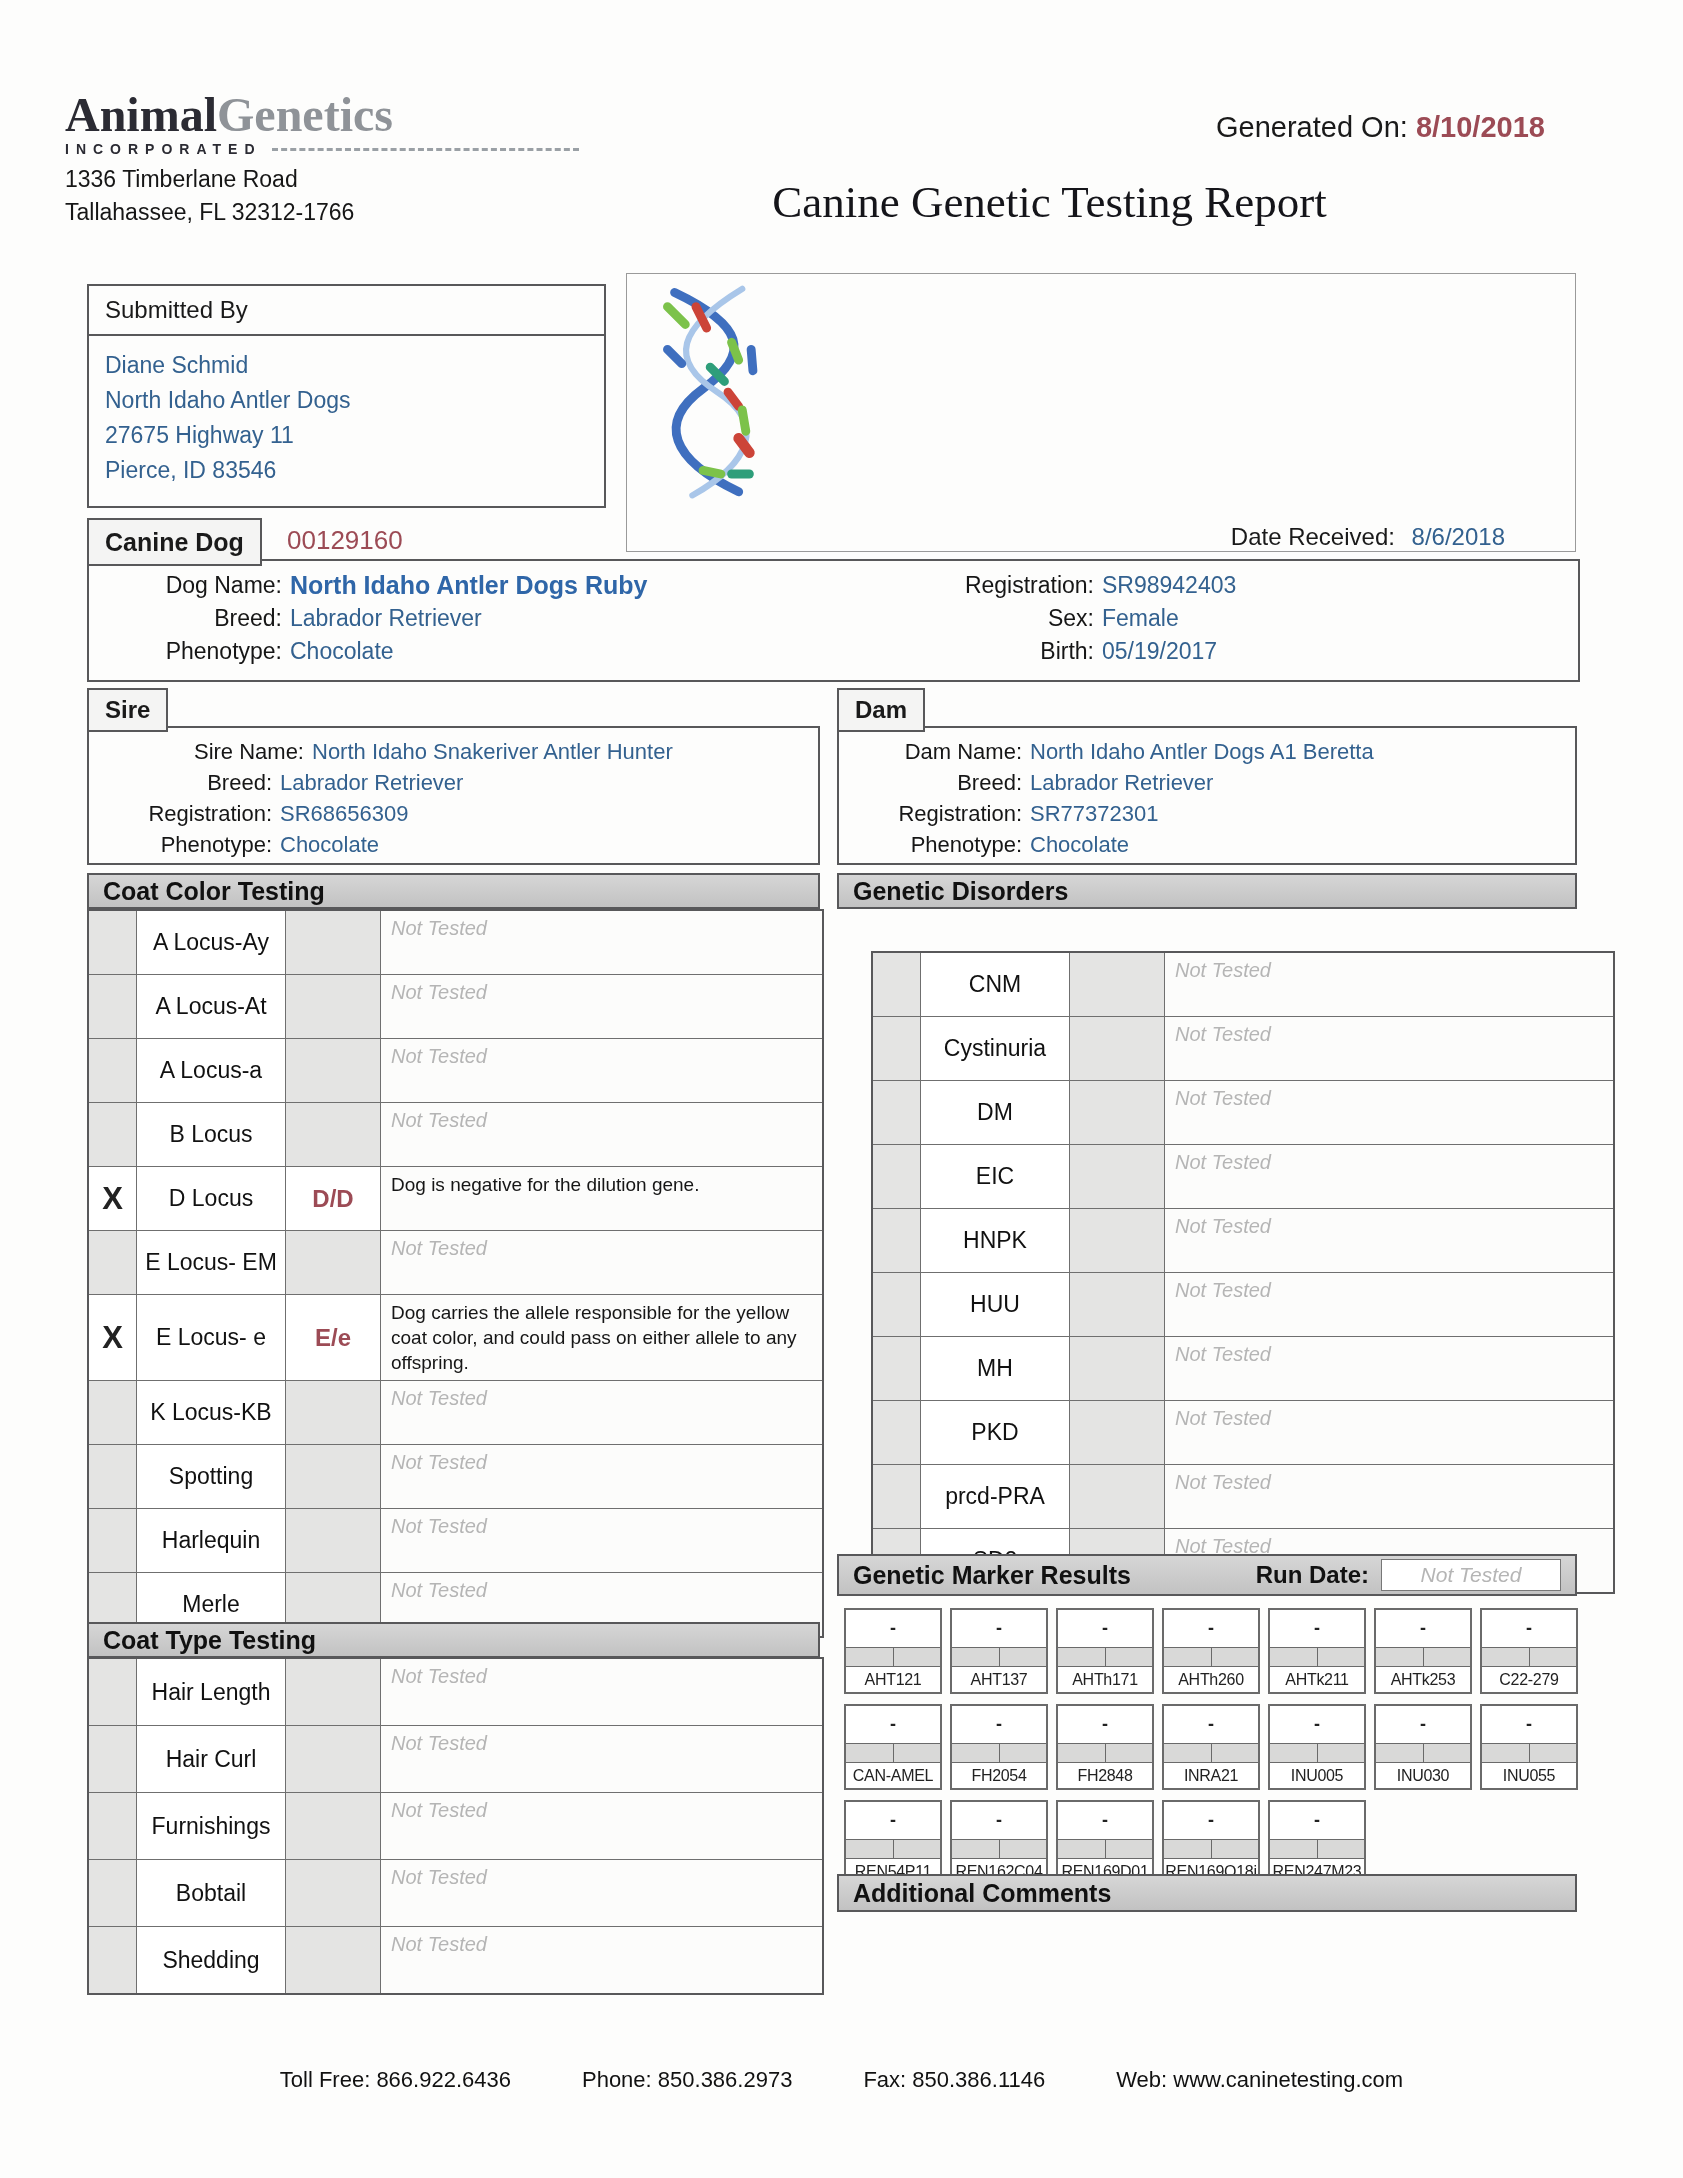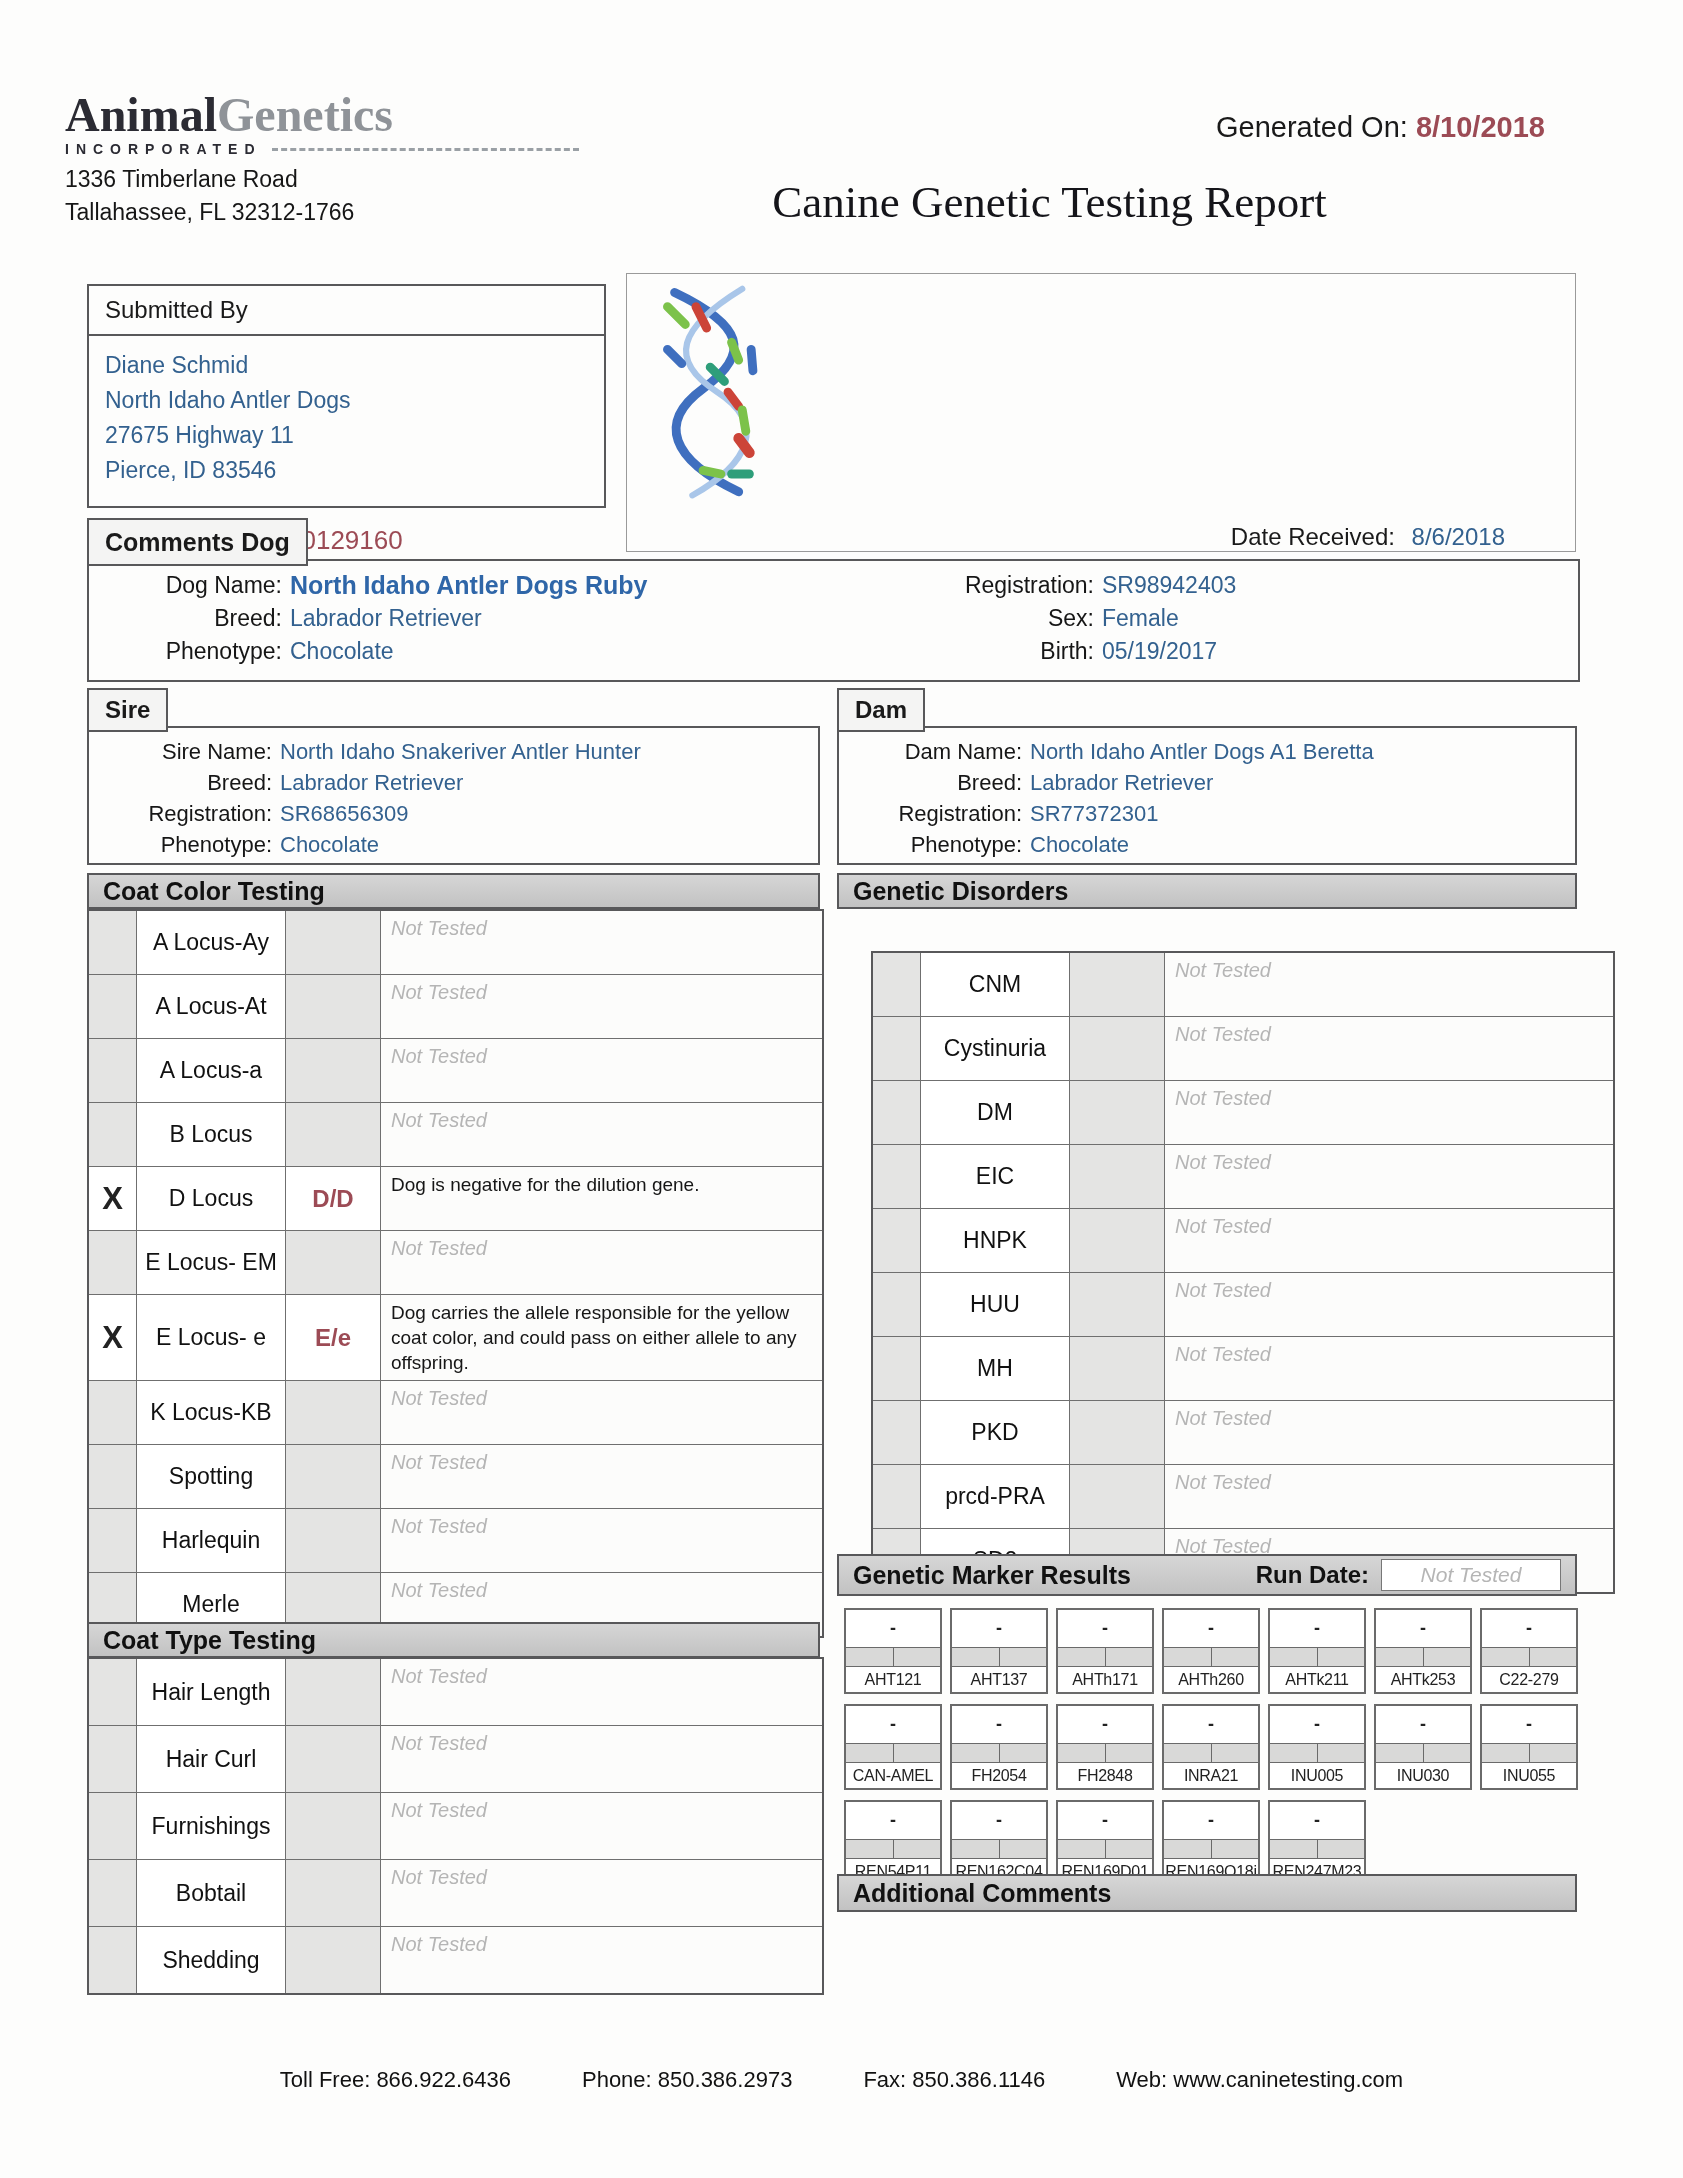--- a/index.html
+++ b/index.html
@@ -113,21 +113,21 @@
     <div class="submitted-body">
 
     <div>Diane Schmid</div>
         <div>North Idaho Antler Dogs</div>
         <div>27675 Highway 11</div>
         <div>Pierce,  ID 83546</div>
       </div>
   </div>
 
   <div class="abs tab" style="left:87px; top:518px; height:44px; font-size:25px;">
-    <span>Comments Dog</span>
+    <span>Canine Dog</span>
   </div>
   <div class="abs" style="left:287px; top:525px; font-size:26px; color:#9c4b55;">00129160</div>
   <div class="abs" style="left:1089px; top:523px; width:416px; text-align:right; font-size:24px;">
     <span>Date Received:</span>
     <span style="color:#33618f; margin-left:10px;">8/6/2018</span>
   </div>
 
   <div class="abs box" style="left:87px; top:559px; width:1489px; height:119px; display:flex;">
     <div style="flex:0 0 772px; padding-top:8px;">
 
@@ -160,21 +160,21 @@
       </div>
       </div>
   </div>
 
   <div class="abs tab" style="left:87px; top:688px; height:40px; font-size:24px;">
     <span>Sire</span>
   </div>
   <div class="abs box" style="left:87px; top:726px; width:733px; height:139px; padding-top:8px; box-sizing:border-box;">
 
   <div class="kv-row" style="font-size:22px; line-height:31px;">
-      <span class="kv-label" style="flex-basis:183px;">Sire Name:</span>
+      <span class="kv-label" style="flex-basis:183px;padding-left:32px;">Sire Name:</span>
       <span class="kv-value">North Idaho Snakeriver Antler Hunter</span>
     </div>
       <div class="kv-row" style="font-size:22px; line-height:31px;">
       <span class="kv-label" style="flex-basis:183px;">Breed:</span>
       <span class="kv-value">Labrador Retriever</span>
     </div>
       <div class="kv-row" style="font-size:22px; line-height:31px;">
       <span class="kv-label" style="flex-basis:183px;">Registration:</span>
       <span class="kv-value">SR68656309</span>
     </div>

